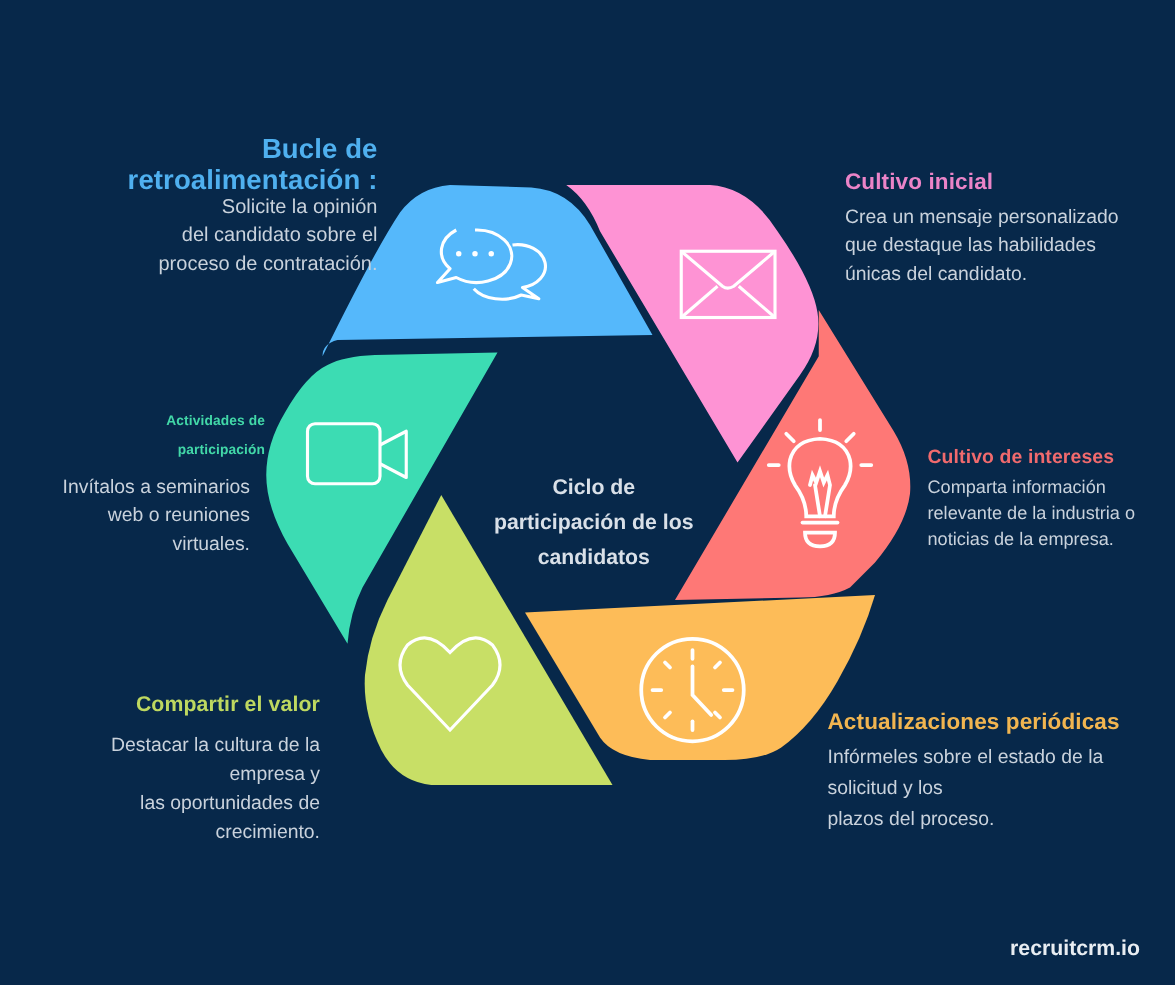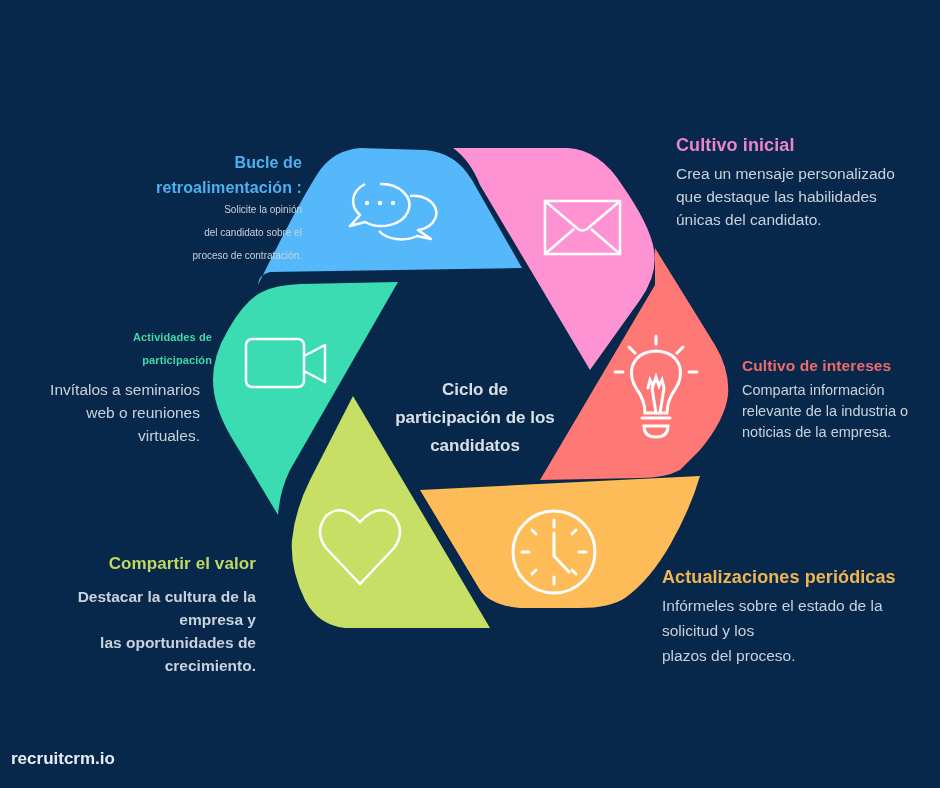--- a/index.html
+++ b/index.html
@@ -24,59 +24,59 @@
   .step .step-desc {
     font-size: 15px;
     color: #c9d2dc;
     display: block;
     white-space: pre-line;
   }
   .right-align { text-align: right; }
   .left-align { text-align: left; }
 
   #step-feedback { left: 90px; top: 106px; width: 212px; }
-  #step-feedback .step-title { line-height: 25px; font-size: 16px; margin-top: 44px; }
-  #step-feedback .step-desc { line-height: 23px; font-size: 10px; margin-top: -2px; }
+  #step-feedback .step-title { line-height: 25px; font-size: 22px; }
+  #step-feedback .step-desc { line-height: 23px; font-size: 16px; margin-top: -2px; }
 
   #step-outreach { left: 676px; top: 133px; width: 260px; }
   #step-outreach .step-title { font-size: 18px; line-height: 24px; }
   #step-outreach .step-desc { line-height: 23px; font-size: 15.5px; margin-top: 5px; }
 
   #step-nurture { left: 742px; top: 328px; width: 198px; margin-top: 28px; }
   #step-nurture .step-title { font-size: 15.5px; line-height: 20px; }
   #step-nurture .step-desc { line-height: 21px; font-size: 14.5px; margin-top: 4px; }
 
   #step-updates { left: 662px; top: 566px; width: 278px; }
   #step-updates .step-title { font-size: 18px; line-height: 22px; }
   #step-updates .step-desc { line-height: 25px; font-size: 15.5px; margin-top: 5px; }
 
   #step-activities { left: 6px; top: 326px; width: 206px; }
   #step-activities .step-title { font-size: 11px; line-height: 23px; }
   #step-activities .desc-wrap { width: 194px; margin-top: 6px; }
   #step-activities .step-desc { line-height: 23px; font-size: 15.5px; }
 
   #step-value { left: 40px; top: 552px; width: 216px; }
   #step-value .step-title { font-size: 17px; line-height: 24px; }
-  #step-value .step-desc { line-height: 23px; font-size: 15.5px; margin-top: 9px; font-weight: bold; }
+  #step-value .step-desc { line-height: 23px; font-size: 15.5px; margin-top: 9px; }
 
   .center-title {
     position: absolute;
     left: 360px; top: 344px; width: 230px;
     text-align: center;
     font-weight: bold;
     font-size: 17px;
     line-height: 28px;
     color: #d9e0e8;
     white-space: pre-line;
     margin-top: 32px;
   }
   .footer-brand {
     position: absolute;
     left: 0; width: 912px; top: 749px;
-    text-align: left;
+    text-align: right;
     font-weight: bold;
     font-size: 17px;
     color: #e8edf2;
     padding-left: 11px;
   }
 </style>
 </head>
 <body>
 
 <svg class="diagram-svg" viewBox="0 0 940 788" xmlns="http://www.w3.org/2000/svg">

